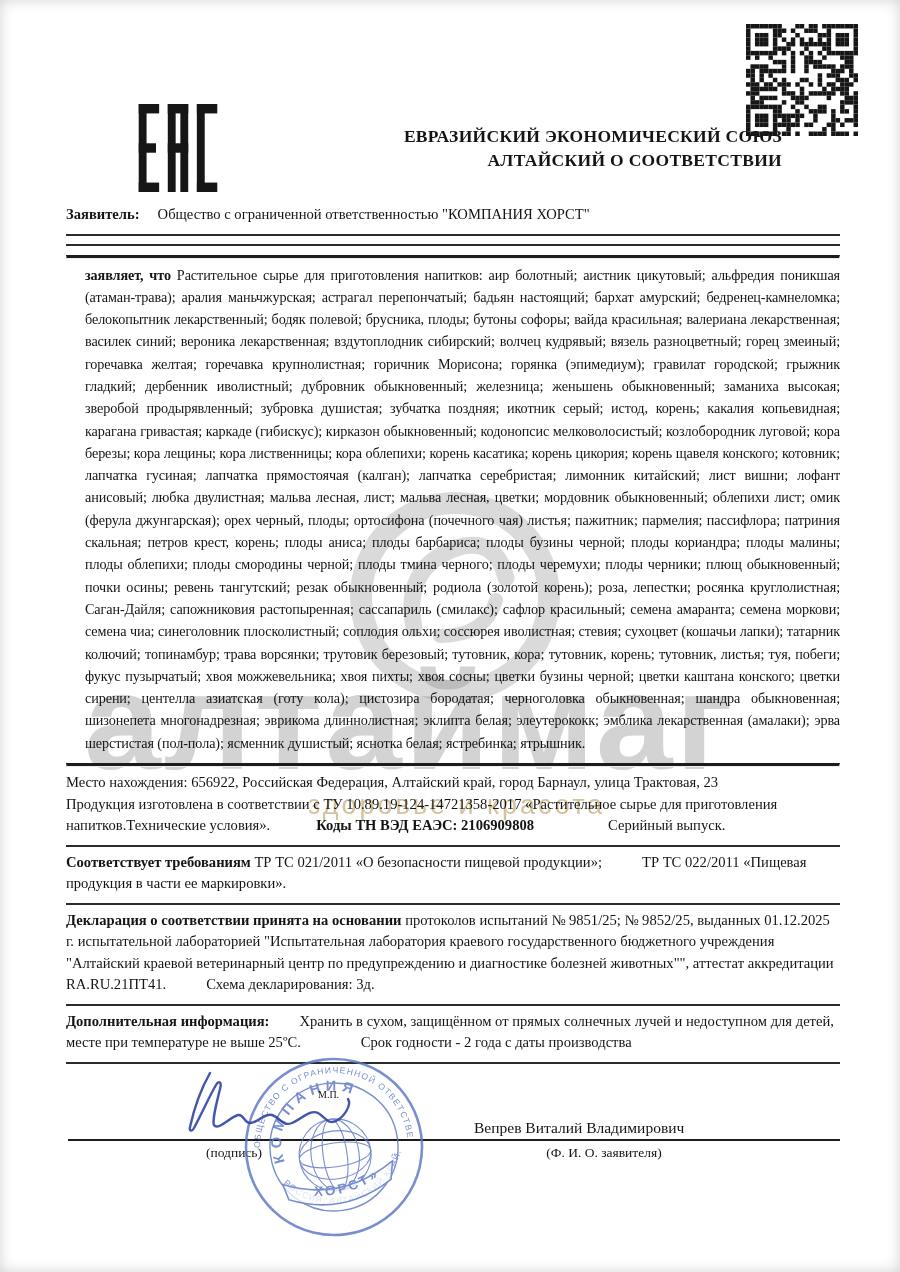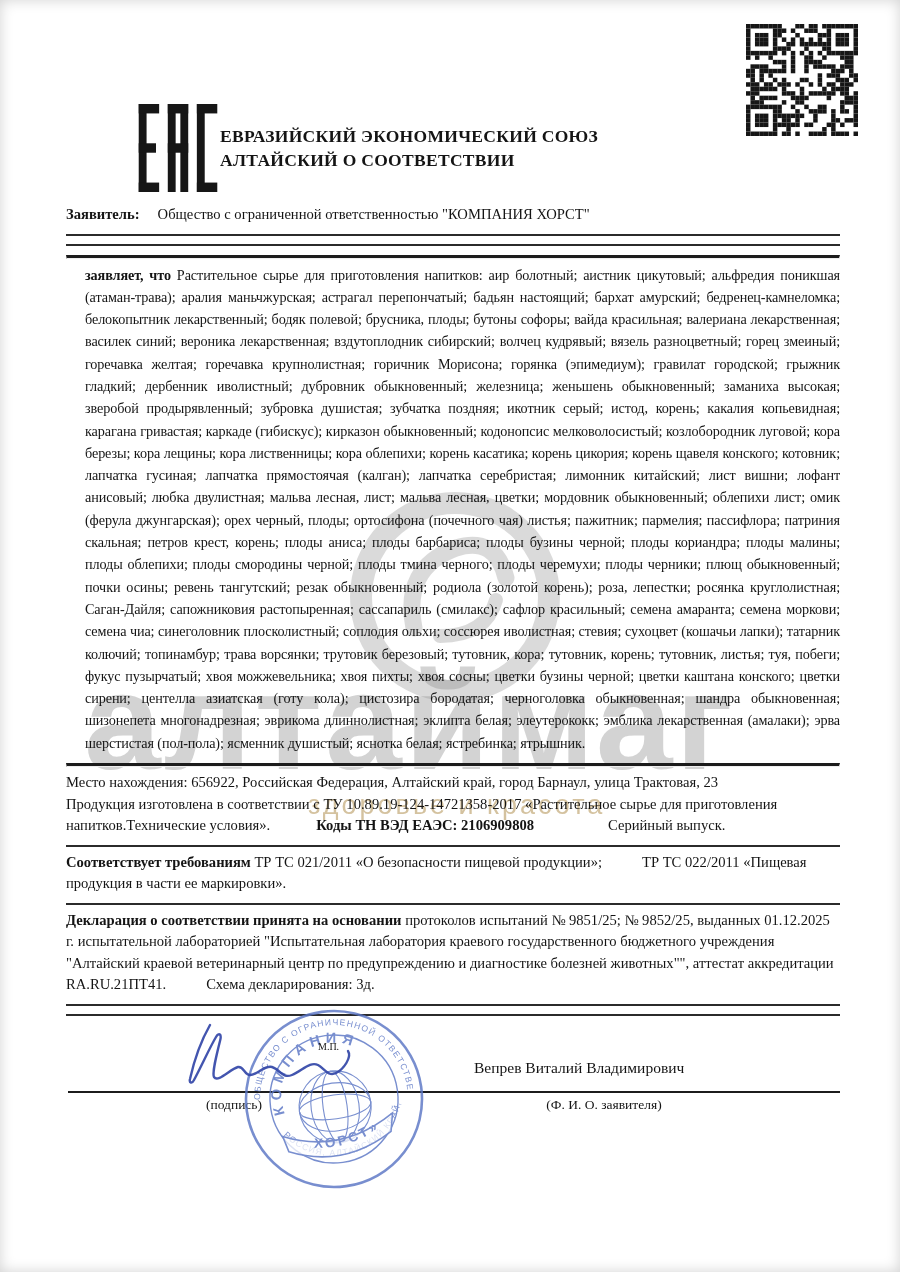--- a/index.html
+++ b/index.html
@@ -11,39 +11,39 @@
   .b{font-weight:bold;}
   hr.div{border:none;border-top:2px solid #2b2b2b;margin:8px 0 5px;}
   hr.thick{border-top:3px solid #1c1c1c;margin:9px 0 5px;}
   .sp12{display:inline-block;width:12px;} .sp18{display:inline-block;width:18px;}
   .sp30{display:inline-block;width:30px;} .sp40{display:inline-block;width:40px;}
   .sp46{display:inline-block;width:46px;} .sp60{display:inline-block;width:60px;}
   .sp74{display:inline-block;width:74px;}
   
   .header{display:flex;align-items:flex-start;margin:104px 60px 0 66px;}
   .eac{margin-left:70px;width:84px;flex:0 0 auto;}
-  .titles{flex:1;text-align:left;padding-top:20px;padding-right:58px;}
+  .titles{flex:1;text-align:right;padding-top:20px;padding-right:58px;}
   .titles div{font-weight:bold;font-size:17.5px;line-height:24px;letter-spacing:.3px;}
   
   .qr{position:absolute;top:24px;left:746px;z-index:3;}
   
   .listp{text-align:justify;font-size:14.2px;line-height:22.3px;letter-spacing:-0.1px;margin-left:19px;}
   
   .wm-layer{position:absolute;inset:0;z-index:1;pointer-events:none;}
   .wm-brand{position:absolute;left:84px;top:652px;font-family:Liberation Sans, sans-serif;
             font-weight:bold;font-size:138px;letter-spacing:3px;color:rgba(150,150,150,.42);
             line-height:1;white-space:nowrap;}
   .wm-tagline{position:absolute;left:308px;top:790px;font-family:Liberation Sans, sans-serif;
               font-size:27px;letter-spacing:3px;color:rgba(190,162,110,.66);white-space:nowrap;}
   .wm-emblem{position:absolute;left:344px;top:486px;opacity:.32;}
   
   .sig-area{position:relative;height:126px;margin-top:4px;}
   .sig-line{position:absolute;left:2px;top:70px;width:772px;border-top:2px solid #1c1c1c;}
   .sig-caption{position:absolute;left:108px;top:76px;width:120px;text-align:center;font-size:13.5px;}
-  .sig-name{position:absolute;left:408px;top:38px;font-size:15.5px;}
+  .sig-name{position:absolute;left:408px;top:50px;font-size:15.5px;}
   .sig-name-caption{position:absolute;left:438px;top:76px;width:200px;text-align:center;font-size:13.5px;}
   .mp{position:absolute;left:252px;top:20px;font-weight:normal;font-size:10px;z-index:6;}
   .sig-scribble{position:absolute;left:66px;top:-4px;z-index:5;}
   .stamp{position:absolute;left:176px;top:-14px;z-index:4;}
 </style>
 </head>
 <body>
 
 <div class="doc">
 
@@ -457,20 +457,23 @@
 
     <hr class="div">
 
     <p>
       <span class="b">Декларация о соответствии принята на основании</span>
       <span>протоколов испытаний  № 9851/25;  № 9852/25, выданных 01.12.2025 г.  испытательной лабораторией "Испытательная лаборатория краевого государственного бюджетного учреждения "Алтайский краевой ветеринарный центр по предупреждению и диагностике болезней животных"", аттестат аккредитации RA.RU.21ПТ41.</span><span class="sp40"></span><span>Схема декларирования: 3д.</span>
     </p>
 
     <hr class="div">
 
+    <p>
+      <span class="b">Дополнительная информация:</span><span class="sp30"></span><span>Хранить в сухом, защищённом от прямых солнечных лучей и недоступном для детей, месте при температуре не выше 25ºС.</span><span class="sp60"></span><span>Срок годности - 2 года с даты производства</span>
+    </p>
 
     <hr class="div">
 
 
     <div class="sig-area">
       <svg class="sig-scribble" width="270" height="80" viewBox="0 0 270 80">
         <g fill="none" stroke="#3347a8" stroke-width="2.4" stroke-linecap="round" opacity=".92">
           <path d="M78,8 C70,22 62,44 58,62 C57,66 60,67 62,63 C70,48 78,30 84,20 C87,15 90,17 88,24 C84,40 80,56 82,60 C86,66 98,52 106,50 C112,49 112,58 118,58 C126,58 132,48 140,50 C148,52 150,62 160,58 C170,54 178,44 186,48 C192,51 196,60 204,56"></path>
           <path d="M204,56 C212,52 220,40 216,34"></path>
         </g>

